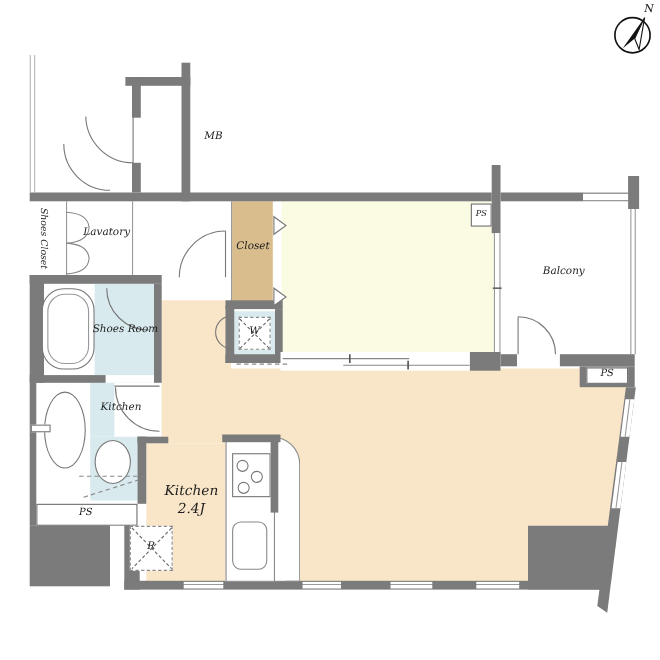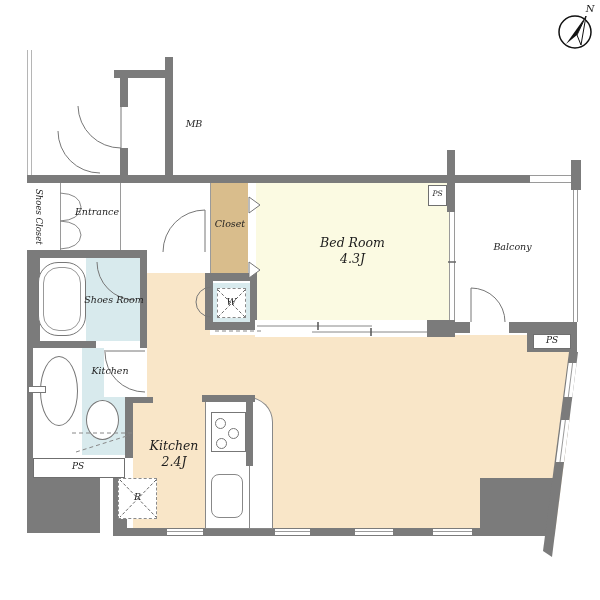--- a/index.html
+++ b/index.html
@@ -161,24 +161,23 @@
     <line x1="448" y1="262" x2="456" y2="262" stroke="#666" stroke-width="1.5"></line>
 
     <g>
       <circle cx="575" cy="32" r="16" fill="none" stroke="#111" stroke-width="1.5"></circle>
       <polygon points="586,16 566,44 577,35" fill="#111"></polygon>
       <polygon points="586,16 581,45 577,35" fill="#fff" stroke="#111" stroke-width="1"></polygon>
     </g>
   </svg>
 
   <div class="lbl vert" style="left:33px;top:186px;height:62px;"><span>Shoes Closet</span></div>
-  <div class="lbl" style="left:62px;top:206px;width:70px;"><span>Entrance</span></div>
+  <div class="lbl" style="left:62px;top:206px;width:70px;"><span>Lavatory</span></div>
   <div class="lbl" style="left:130px;top:118px;width:32px;margin-left:48px;"><span>MB</span></div>
   <div class="lbl" style="left:205px;top:218px;width:50px;"><span>Closet</span></div>
-  <div class="lbl big" style="left:290px;top:235px;width:125px;white-space:normal;"><span>Bed Room</span><br><span>4.3J</span></div>
   <div class="lbl" style="left:475px;top:241px;width:75px;"><span>Balcony</span></div>
   <div class="lbl" style="left:75px;top:294px;width:78px;"><span>Shoes Room</span></div>
   <div class="lbl" style="left:72px;top:365px;width:76px;"><span>Kitchen</span></div>
   <div class="lbl big" style="left:134px;top:438px;width:80px;white-space:normal;text-align:center;"><span>Kitchen</span><br><span>2.4J</span></div>
   <div class="lbl" style="left:40px;top:461px;width:76px;font-size:9px;"><span>PS</span></div>
   <div class="lbl" style="left:428px;top:189px;width:19px;font-size:7.5px;"><span>PS</span></div>
   <div class="lbl" style="left:533px;top:335px;width:38px;font-size:9px;"><span>PS</span></div>
   <div class="lbl" style="left:217px;top:296px;width:29px;"><span>W</span></div>
   <div class="lbl" style="left:118px;top:491px;width:39px;"><span>R</span></div>
   <div class="lbl" style="left:582px;top:2px;width:16px;font-size:10px;"><span>N</span></div>

